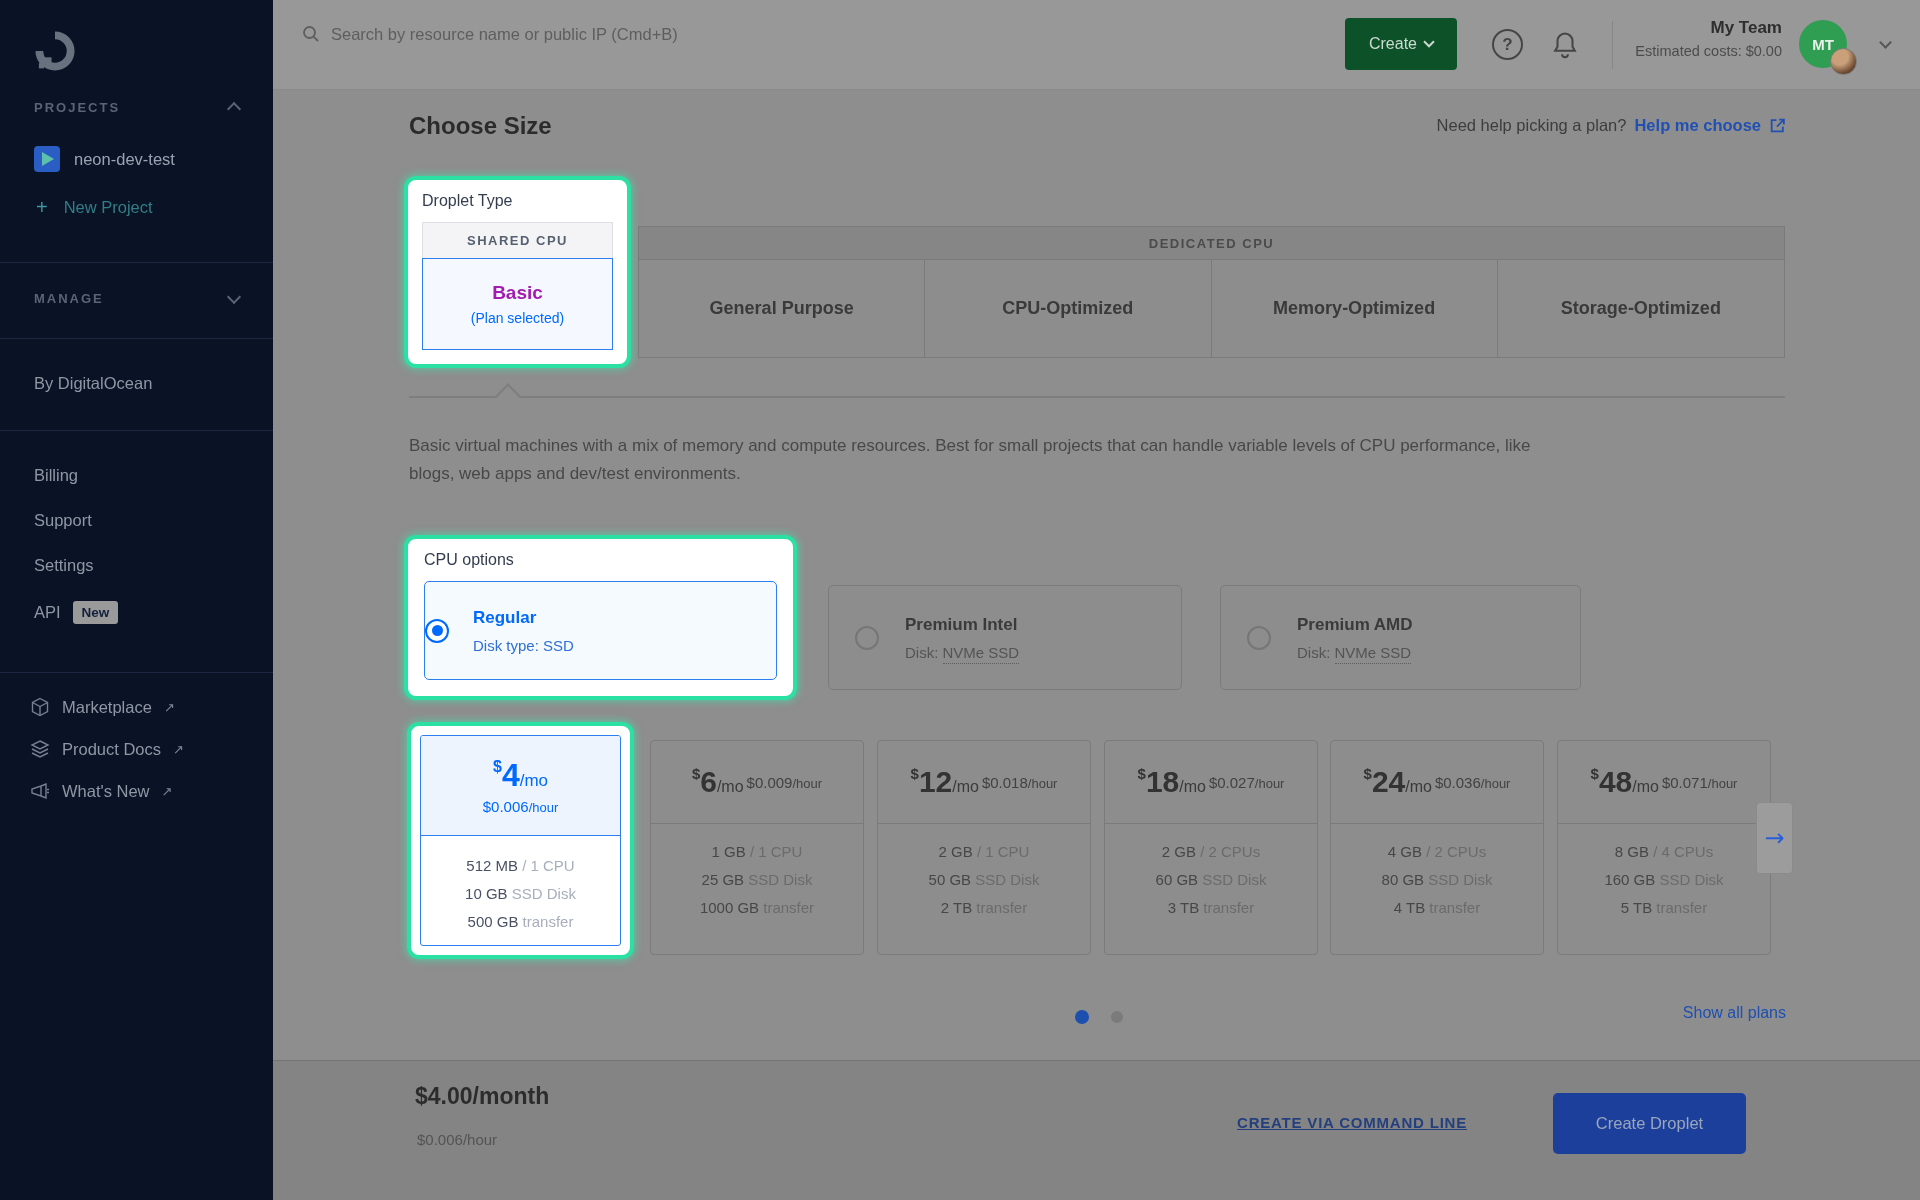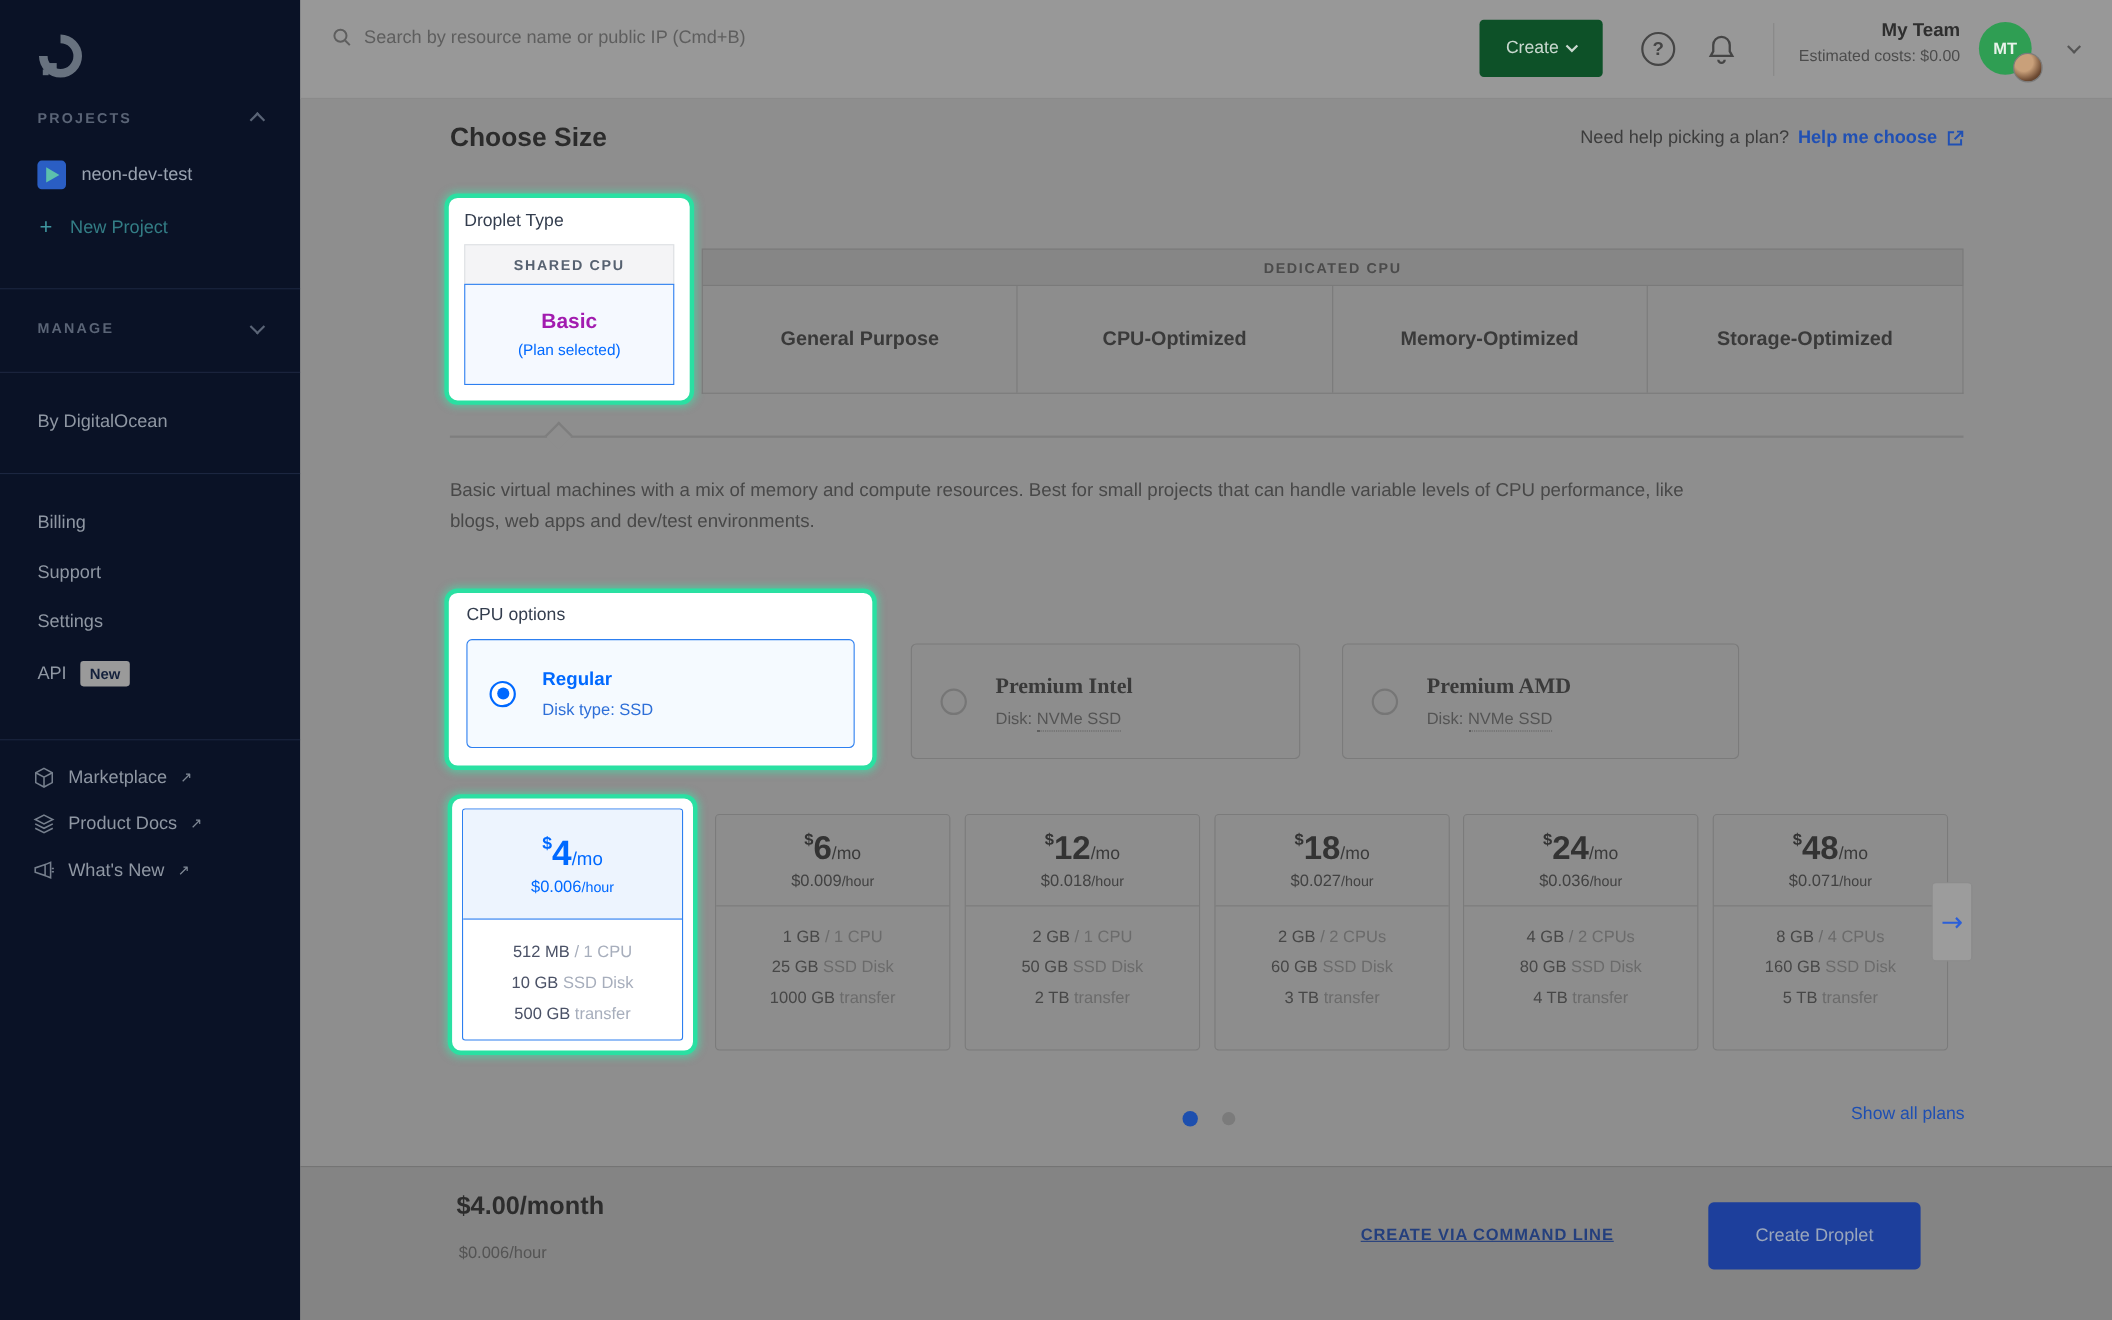--- a/index.html
+++ b/index.html
@@ -101,33 +101,33 @@
   .caret-divider { position:absolute; left:136px; top:306px; width:1376px; border-top:2px solid #7e7e7e; }
   .caret { position:absolute; left:90px; top:-11px; width:18px; height:18px; background:#8e8e8e;
     border-left:2px solid #7e7e7e; border-top:2px solid #7e7e7e; transform:rotate(45deg); }
 
   .description { position:absolute; left:136px; top:342px; width:1390px; font-size:17px; line-height:28px;
     color:#484848; white-space:pre-line; }
 
   
   .cpu-box { left:131px; top:445px; width:393px; height:165px; padding:12px 16px; }
   .regular-card { margin-top:12px; height:99px; background:#f5faff; border:1.5px solid #2d7ff0;
-    border-radius:5px; display:flex; align-items:center; padding-left:20px; gap:24px; cursor:pointer; }
+    border-radius:5px; display:flex; align-items:center; gap:24px; cursor:pointer; }
   .radio-on { width:24px; height:24px; border-radius:50%; border:2px solid #0069ff; background:#fff;
     display:flex; align-items:center; justify-content:center; }
   .radio-on .dot { width:11px; height:11px; border-radius:50%; background:#0069ff; }
   .regular-name { font-size:17px; font-weight:bold; color:#0069ff; }
   .regular-disk { font-size:15px; color:#2e6fd8; margin-top:9px; }
 
   .premium-card { position:absolute; top:495px; height:105px; background:#8d8d8d; border:1px solid #7b7b7b;
     border-radius:5px; display:flex; align-items:center; padding-left:26px; gap:26px; cursor:pointer; }
   .premium-intel { left:555px; width:354px; }
   .premium-amd { left:947px; width:361px; }
   .radio-off { width:24px; height:24px; border-radius:50%; border:2px solid #767676; }
-  .premium-name { font-size:20px; font-weight:bold; color:#3a3a3a;font-family:Liberation Serif, serif; }
+  .premium-name { font-size:17px; font-weight:bold; color:#3a3a3a; }
   .premium-disk { font-size:15px; color:#545454; margin-top:9px; }
   .dotted-u { border-bottom:1.5px dotted #5e5e5e; padding-bottom:2px; }
 
   
   .plan-selected-box { left:134px; top:632px; width:227px; height:237px; padding:9px; }
   .plan-inner { width:100%; height:100%; border:1.5px solid #2d7ff0; border-radius:3px; background:#fff;
     overflow:hidden; cursor:pointer; }
   .plan-inner-top { height:100px; background:#edf4fe; border-bottom:1.5px solid #2d7ff0;
     display:flex; flex-direction:column; align-items:center; justify-content:center; gap:4px; }
   .price-line { color:#0069ff; }
@@ -136,21 +136,21 @@
   .price-unit { font-size:17px; }
   .hour-line { font-size:15px; color:#0069ff; }
   .hour-unit { font-size:13px; }
   .plan-specs { padding-top:16px; text-align:center; font-size:15px; line-height:28px; }
   .spec-strong { color:#4a5166; }
   .spec-muted { color:#a7aebc; }
 
   .plan-card { position:absolute; top:650px; width:214px; height:215px; background:#8d8d8d;
     border:1px solid #7b7b7b; border-radius:4px; cursor:pointer; }
   .plan-card-top { height:83px; border-bottom:1px solid #7b7b7b;
-    display:flex; flex-direction:column; align-items:center; justify-content:center; gap:3px; }
+    display:flex; align-items:center; justify-content:center; gap:3px; }
   .dim-price { color:#333; }
   .dim-price .price-cur { font-size:15px; vertical-align:13px; }
   .dim-price .price-val { font-size:30px; }
   .dim-price .price-unit { font-size:16px; color:#3a3a3a; }
   .dim-hour { font-size:15px; color:#424242; }
   .plan-card .plan-specs { padding-top:14px; }
   .dim-strong { color:#474747; }
   .dim-muted { color:#6b6b6b; }
   .pc1 { left:377px; } .pc2 { left:604px; } .pc3 { left:831px; } .pc4 { left:1057px; } .pc5 { left:1284px; }
 

